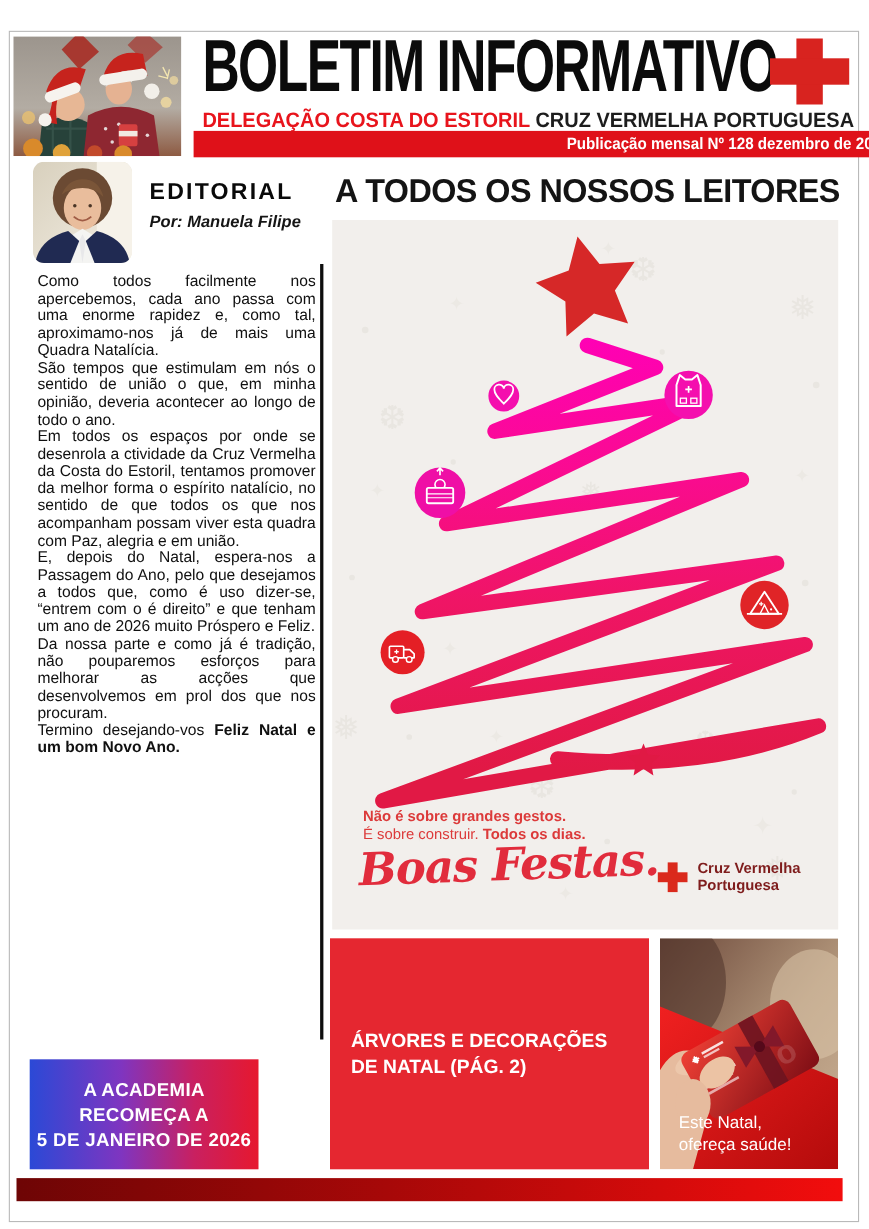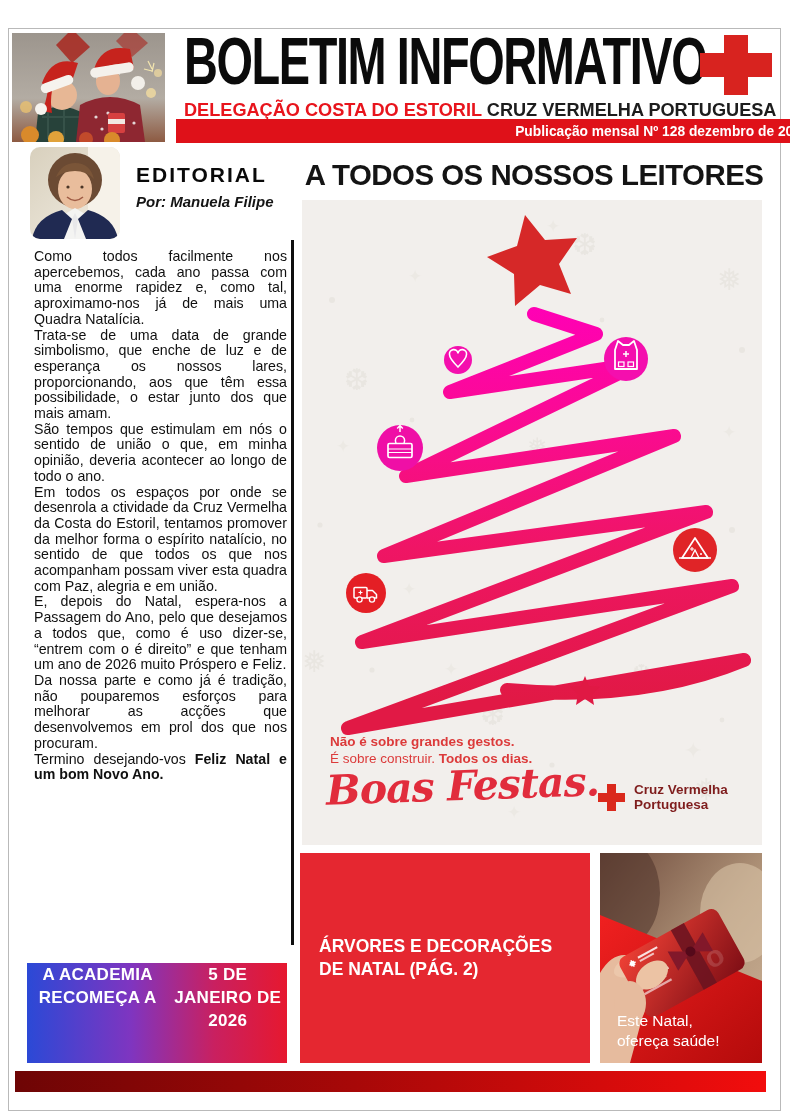--- a/index.html
+++ b/index.html
@@ -39,21 +39,21 @@
   .cvp-cross { position:relative; width:27px; height:27px; }
   .cvp-cross .v { position:absolute; left:9px; top:0; width:9px; height:27px; background:#da291c; }
   .cvp-cross .h { position:absolute; left:0; top:9px; width:27px; height:9px; background:#da291c; }
   .cvp-text { font-size:13.5px; line-height:14.5px; font-weight:bold; color:#7f1d1d; }
 
   
   .arvores-box { position:absolute; left:300px; top:853px; width:290px; height:210px; background:#e52730; display:flex; flex-direction:column; justify-content:center; padding-left:19px; }
   .arvores-box div { color:#fff; font-weight:bold; font-size:17.5px; line-height:23px; }
   .gift-photo { position:absolute; left:600px; top:853px; width:162px; height:210px; overflow:hidden; }
   .gift-caption { position:absolute; left:17px; top:158px; color:#fff; font-size:15.5px; line-height:20px; }
-  .academia-box { position:absolute; left:27px; top:963px; width:260px; height:100px; background:linear-gradient(90deg,#2b49d6 0%,#7f35c0 40%,#c92060 72%,#e6182f 100%); display:flex; flex-direction:row; justify-content:center; text-align:center; }
+  .academia-box { position:absolute; left:27px; top:963px; width:208px; height:100px; background:linear-gradient(90deg,#2b49d6 0%,#7f35c0 40%,#c92060 72%,#e6182f 100%); display:flex; flex-direction:column; justify-content:center; text-align:center; }
   .academia-box div { color:#fff; font-weight:bold; font-size:17px; line-height:23px; letter-spacing:.3px; }
   .bottom-strip { position:absolute; left:15px; top:1071px; width:751px; height:21px; background:linear-gradient(90deg,#6e0505 0%,#a70808 45%,#f20d0d 100%); }
 </style>
 </head>
 <body>
 
 <div class="page">
   <div class="frame"></div>
 
   <div class="header-photo">
@@ -138,21 +138,20 @@
       <path d="M42,72 L45,92 L48,72 L45,66 Z" fill="#e8e8ea"></path>
     </svg>
   </div>
 
   <h2 class="ed-heading">EDITORIAL</h2>
   <div class="ed-byline">Por: Manuela Filipe</div>
 
   <div class="ed-body">
     <div>
         <p>Como todos facilmente nos apercebemos, cada ano passa com uma enorme rapidez e, como tal, aproximamo-nos já de mais uma Quadra Natalícia.</p>
-        <p>Trata-se de uma data de grande simbolismo, que enche de luz e de esperança os nossos lares, proporcionando, aos que têm essa possibilidade, o estar junto dos que mais amam.</p>
         <p>São tempos que estimulam em nós o sentido de união o que, em minha opinião, deveria acontecer ao longo de todo o ano.</p>
         <p>Em todos os espaços por onde se desenrola a ctividade da Cruz Vermelha da Costa do Estoril, tentamos promover da melhor forma o espírito natalício, no sentido de que todos os que nos acompanham possam viver esta quadra com Paz, alegria e em união.</p>
         <p>E, depois do Natal, espera-nos a Passagem do Ano, pelo que desejamos a todos que, como é uso dizer-se, “entrem com o é direito” e que tenham um ano de 2026 muito Próspero e Feliz.</p>
         <p>Da nossa parte e como já é tradição, não pouparemos esforços para melhorar as acções que desenvolvemos em prol dos que nos procuram.</p>
       </div>
     <p><span>Termino desejando-vos </span><b>Feliz Natal e um bom Novo Ano.</b></p>
   </div>
 
   <div class="divider"></div>
 

